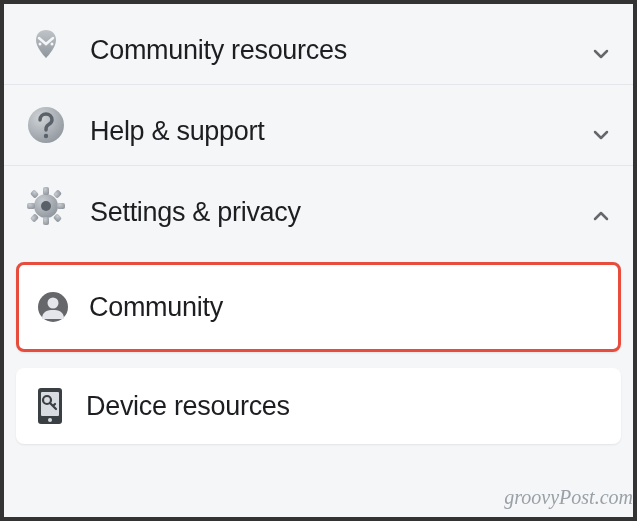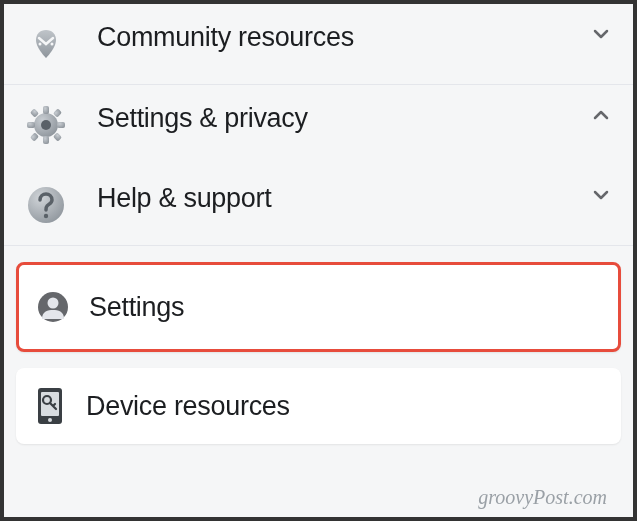--- a/index.html
+++ b/index.html
@@ -15,26 +15,25 @@
       position: relative;
     }
     .container {
       background: #f5f6f7;
       border: 4px solid #333;
       width: 637px;
       height: 521px;
     }
     .menu-row {
       display: flex;
-      align-items: flex-start;
+      align-items: flex-end;
       padding: 18px 20px;
       border-bottom: 1px solid #e4e6eb;
       cursor: pointer;
       background: #f5f6f7;
-      gap: 7px;
     }
     .menu-row .icon-slot {
       width: 44px;
       height: 44px;
       display: flex;
       align-items: center;
       justify-content: center;
       margin-right: 22px;
     }
     .menu-row .label {
@@ -77,21 +76,21 @@
       margin-right: 18px;
     }
     .sub-card .label {
       font-size: 27px;
       color: #1c1e21;
       letter-spacing: -0.3px;
     }
     .watermark {
       position: absolute;
       bottom: 12px;
-      right: 30px;
+      right: 4px;
       color: #9aa0a6;
       font-size: 20px;
       font-style: italic;
       font-family: Georgia, serif;
       pointer-events: none;
     }
   </style>
 </head>
 <body>
 
@@ -106,20 +105,42 @@
             <stop offset="1" stop-color="#8e959c"></stop>
           </linearGradient>
         </defs>
         <path d="M22 8 C16 8 12 12 12 18 C12 26 22 36 22 36 C22 36 32 26 32 18 C32 12 28 8 22 8 Z" fill="url(#gHand)"></path>
         <path d="M15 16 L22 22 L29 16" stroke="#f5f6f7" stroke-width="2.5" fill="none" stroke-linecap="round"></path>
         <circle cx="16" cy="22" r="1.5" fill="#f5f6f7"></circle>
         <circle cx="28" cy="22" r="1.5" fill="#f5f6f7"></circle>
       </svg>
     </span>
     <span class="label">Community resources</span>
+    <span class="chevron">
+      <svg width="20" height="20" viewBox="0 0 20 20">
+        <path d="M4 7 L10 13 L16 7" stroke="#65676b" stroke-width="2.5" fill="none" stroke-linecap="round" stroke-linejoin="round"></path>
+      </svg>
+    </span>
+  </div>
+
+  <div class="menu-row">
+    <span class="icon-slot">
+      <svg width="44" height="44" viewBox="0 0 44 44">
+        <defs>
+          <radialGradient id="gQ" cx="0.35" cy="0.3" r="0.8">
+            <stop offset="0" stop-color="#d0d4d8"></stop>
+            <stop offset="1" stop-color="#8e959c"></stop>
+          </radialGradient>
+        </defs>
+        <circle cx="22" cy="22" r="18" fill="url(#gQ)"></circle>
+        <path d="M16 17 C16 13 19 11 22 11 C25 11 28 13 28 17 C28 20 25 21 23 23 C22 24 22 25 22 27" stroke="#5a6168" stroke-width="3.5" fill="none" stroke-linecap="round"></path>
+        <circle cx="22" cy="33" r="2.2" fill="#5a6168"></circle>
+      </svg>
+    </span>
+    <span class="label">Help &amp; support</span>
     <span class="chevron">
       <svg width="20" height="20" viewBox="0 0 20 20">
         <path d="M4 7 L10 13 L16 7" stroke="#65676b" stroke-width="2.5" fill="none" stroke-linecap="round" stroke-linejoin="round"></path>
       </svg>
     </span>
   </div>
 
   <div class="menu-row" style="border-bottom:none;">
     <span class="icon-slot">
       <svg width="44" height="44" viewBox="0 0 44 44">
@@ -144,53 +165,31 @@
       </svg>
     </span>
     <span class="label">Settings &amp; privacy</span>
     <span class="chevron">
       <svg width="20" height="20" viewBox="0 0 20 20">
         <path d="M4 13 L10 7 L16 13" stroke="#65676b" stroke-width="2.5" fill="none" stroke-linecap="round" stroke-linejoin="round"></path>
       </svg>
     </span>
   </div>
 
-  <div class="menu-row">
-    <span class="icon-slot">
-      <svg width="44" height="44" viewBox="0 0 44 44">
-        <defs>
-          <radialGradient id="gQ" cx="0.35" cy="0.3" r="0.8">
-            <stop offset="0" stop-color="#d0d4d8"></stop>
-            <stop offset="1" stop-color="#8e959c"></stop>
-          </radialGradient>
-        </defs>
-        <circle cx="22" cy="22" r="18" fill="url(#gQ)"></circle>
-        <path d="M16 17 C16 13 19 11 22 11 C25 11 28 13 28 17 C28 20 25 21 23 23 C22 24 22 25 22 27" stroke="#5a6168" stroke-width="3.5" fill="none" stroke-linecap="round"></path>
-        <circle cx="22" cy="33" r="2.2" fill="#5a6168"></circle>
-      </svg>
-    </span>
-    <span class="label">Help &amp; support</span>
-    <span class="chevron">
-      <svg width="20" height="20" viewBox="0 0 20 20">
-        <path d="M4 7 L10 13 L16 7" stroke="#65676b" stroke-width="2.5" fill="none" stroke-linecap="round" stroke-linejoin="round"></path>
-      </svg>
-    </span>
-  </div>
-
   <div class="sub-panel">
 
     <div class="sub-card highlight">
       <span class="icon-slot">
         <svg width="32" height="32" viewBox="0 0 32 32">
           <circle cx="16" cy="16" r="15" fill="#65676b"></circle>
           <circle cx="16" cy="12" r="5.5" fill="#e4e6eb"></circle>
           <path d="M5 28 C5 20 11 19 16 19 C21 19 27 20 27 28 Z" fill="#e4e6eb"></path>
         </svg>
       </span>
-      <span class="label">Settings</span>
+      <span class="label">Community</span>
     </div>
 
     <div class="sub-card">
       <span class="icon-slot">
         <svg width="30" height="38" viewBox="0 0 30 38">
           <rect x="3" y="1" width="24" height="36" rx="3" fill="#3a3f44"></rect>
           <rect x="6" y="5" width="18" height="24" rx="1" fill="#d8dce0"></rect>
           <circle cx="15" cy="33" r="2" fill="#d8dce0"></circle>
           <circle cx="12" cy="13" r="4" fill="none" stroke="#3a3f44" stroke-width="2.2"></circle>
           <path d="M15 16 L21 22 M18 19 L20 17" stroke="#3a3f44" stroke-width="2.2" stroke-linecap="round"></path>

